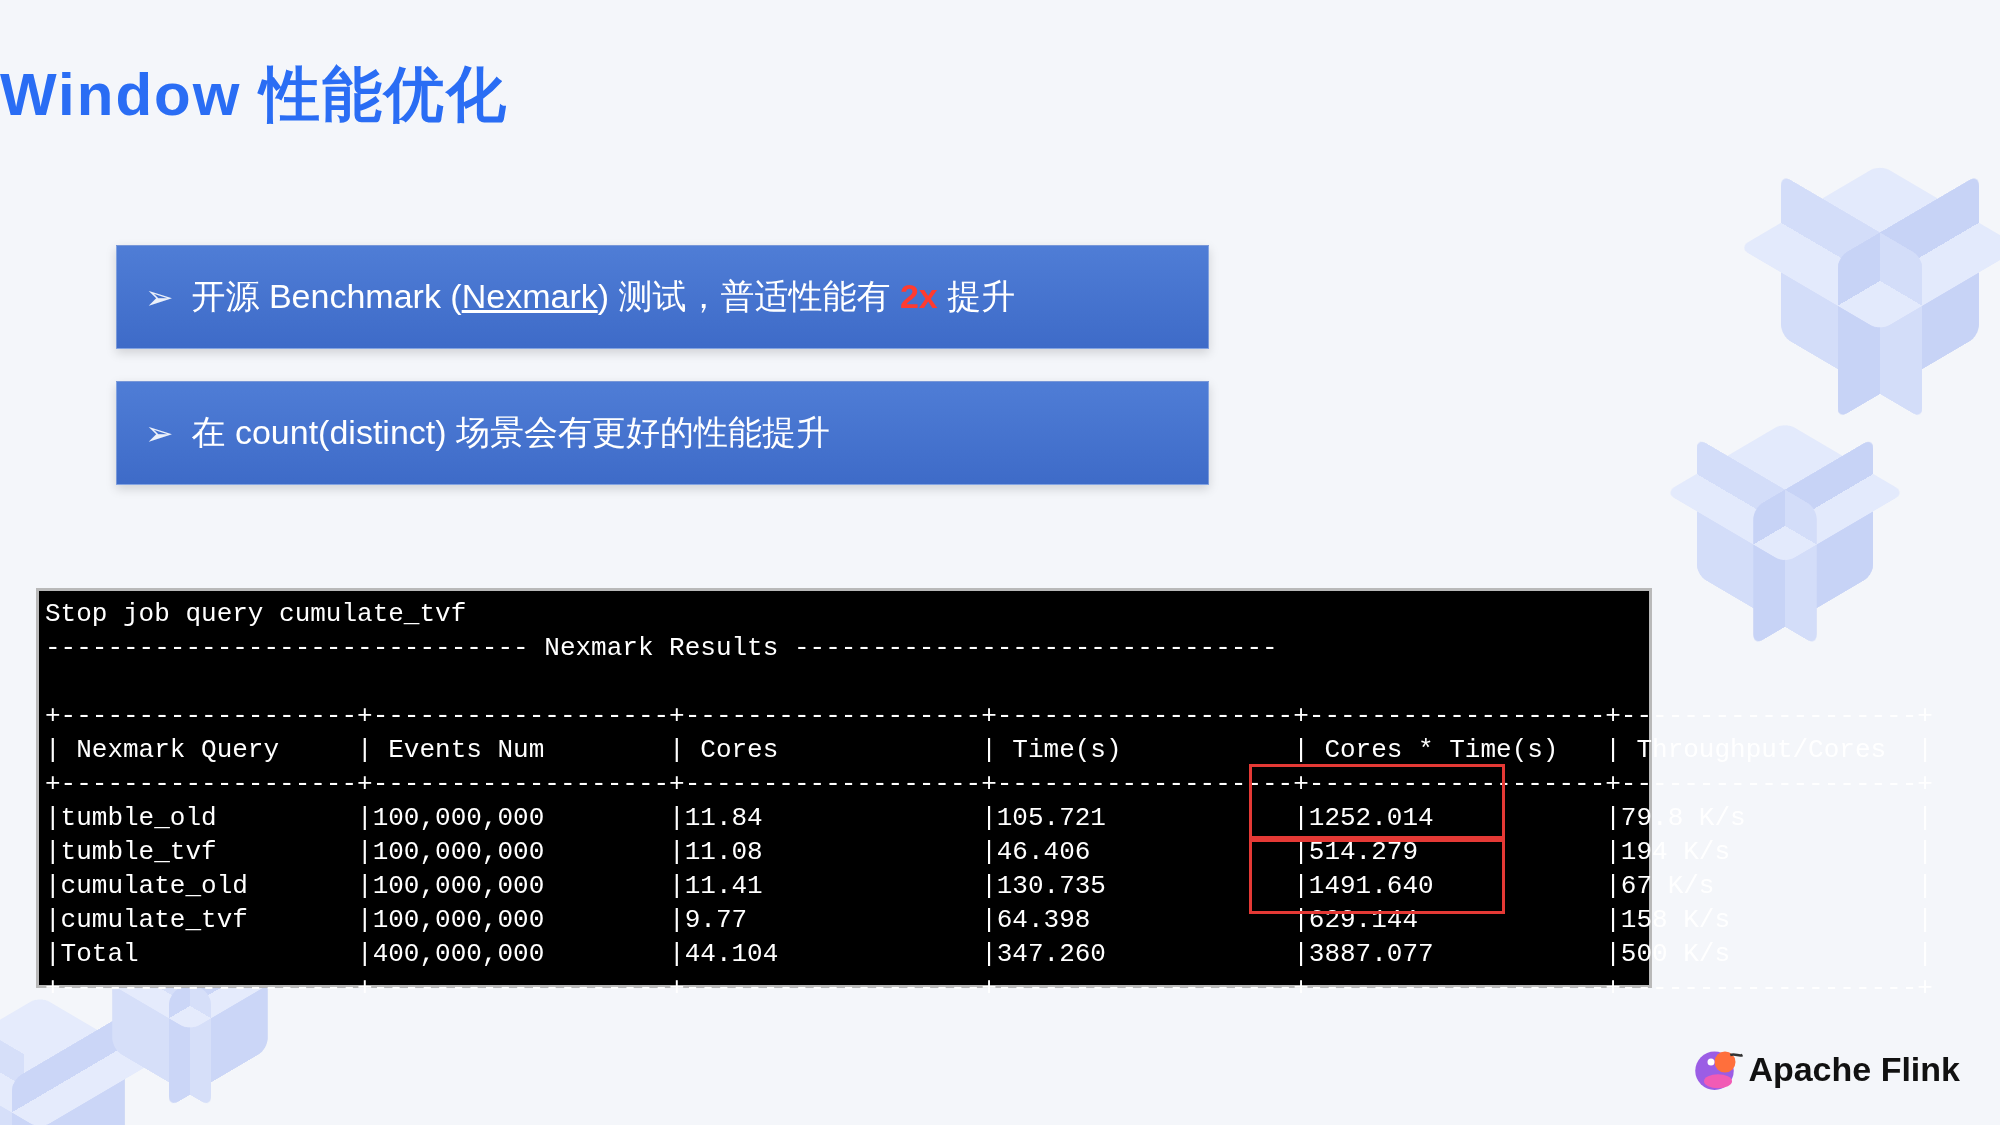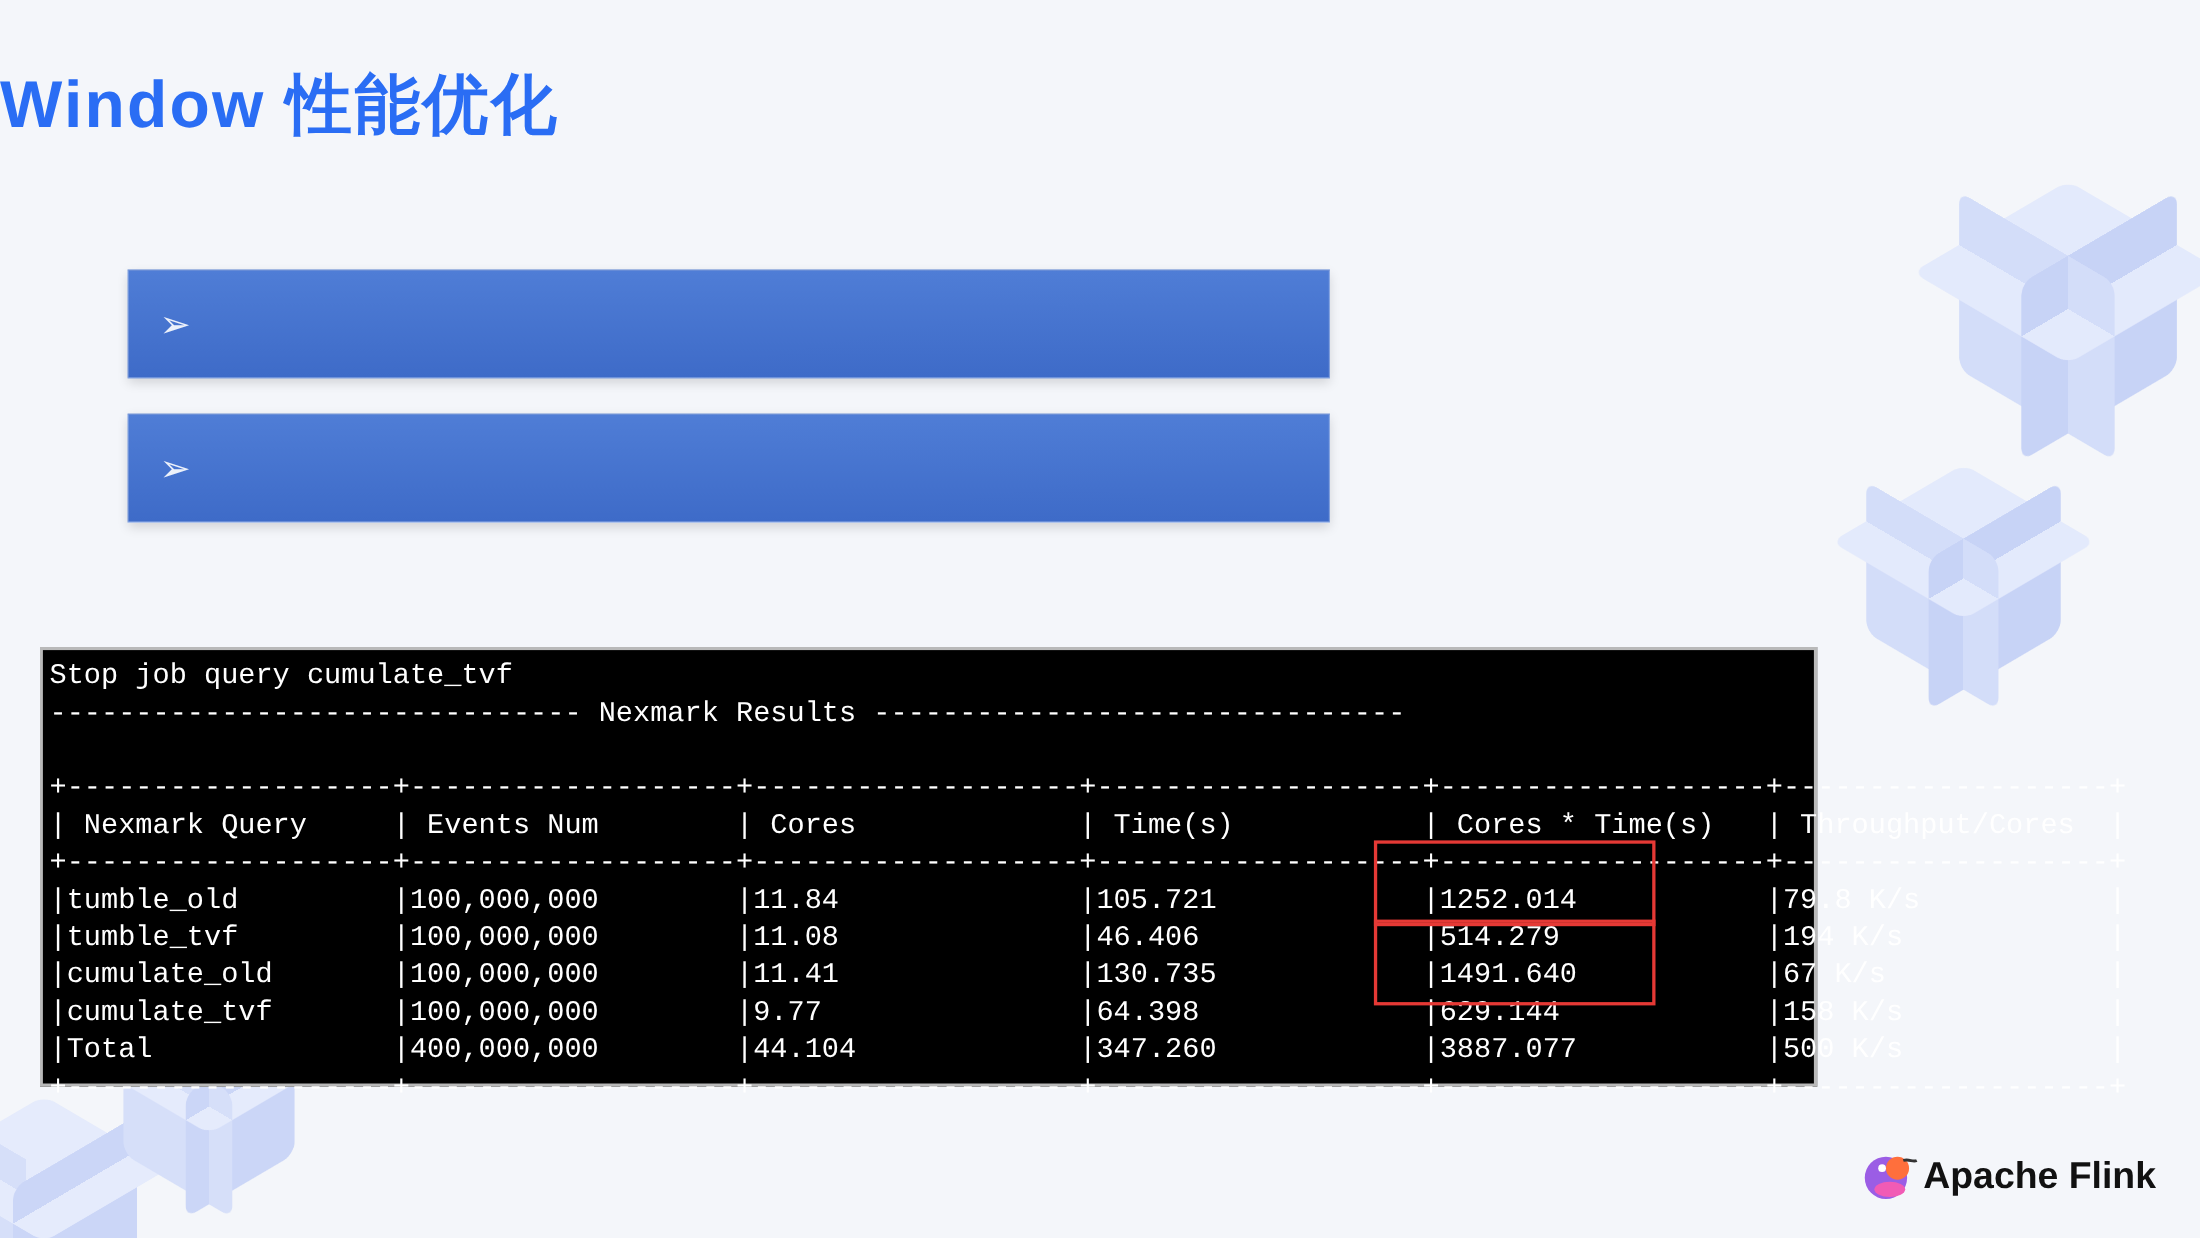--- a/index.html
+++ b/index.html
@@ -49,23 +49,27 @@
       <div class="face left"></div>
       <div class="face right"></div>
     </div>
 </div>
 
 <div class="title">Window 性能优化</div>
 
 <div class="bullets">
   <div class="bullet">
     <span class="arrow">➢</span>
+    <span class="txt">
+      <span>开源 Benchmark (</span><span class="link">Nexmark</span><span>) 测试，普适性能有 </span><span class="hl">2x</span><span> 提升</span>
+    </span>
   </div>
   <div class="bullet">
     <span class="arrow">➢</span>
+    <span class="txt">在 count(distinct) 场景会有更好的性能提升</span>
   </div>
 </div>
 
 <div class="terminal-wrap">
   <div class="terminal" id="term">Stop job query cumulate_tvf
 ------------------------------- Nexmark Results -------------------------------
 
 +-------------------+-------------------+-------------------+-------------------+-------------------+-------------------+
 | Nexmark Query     | Events Num        | Cores             | Time(s)           | Cores * Time(s)   | Throughput/Cores  |
 +-------------------+-------------------+-------------------+-------------------+-------------------+-------------------+

